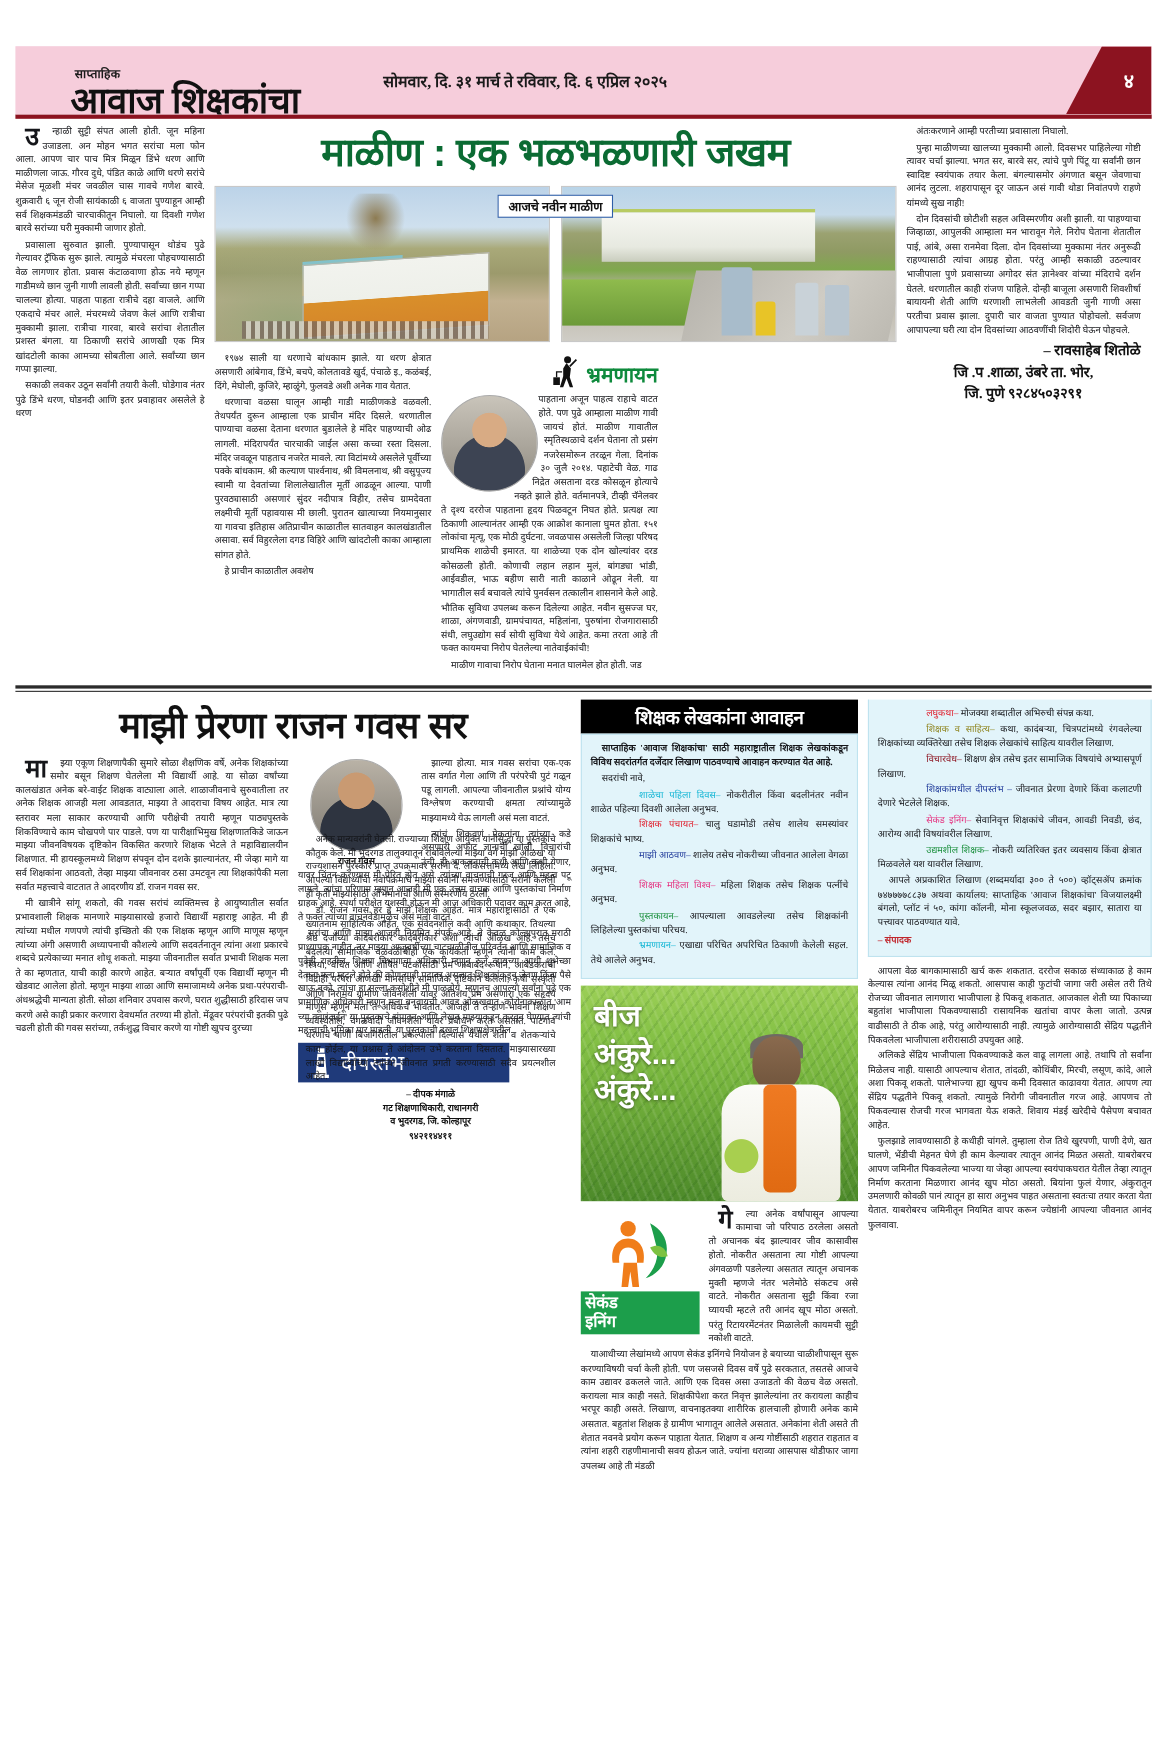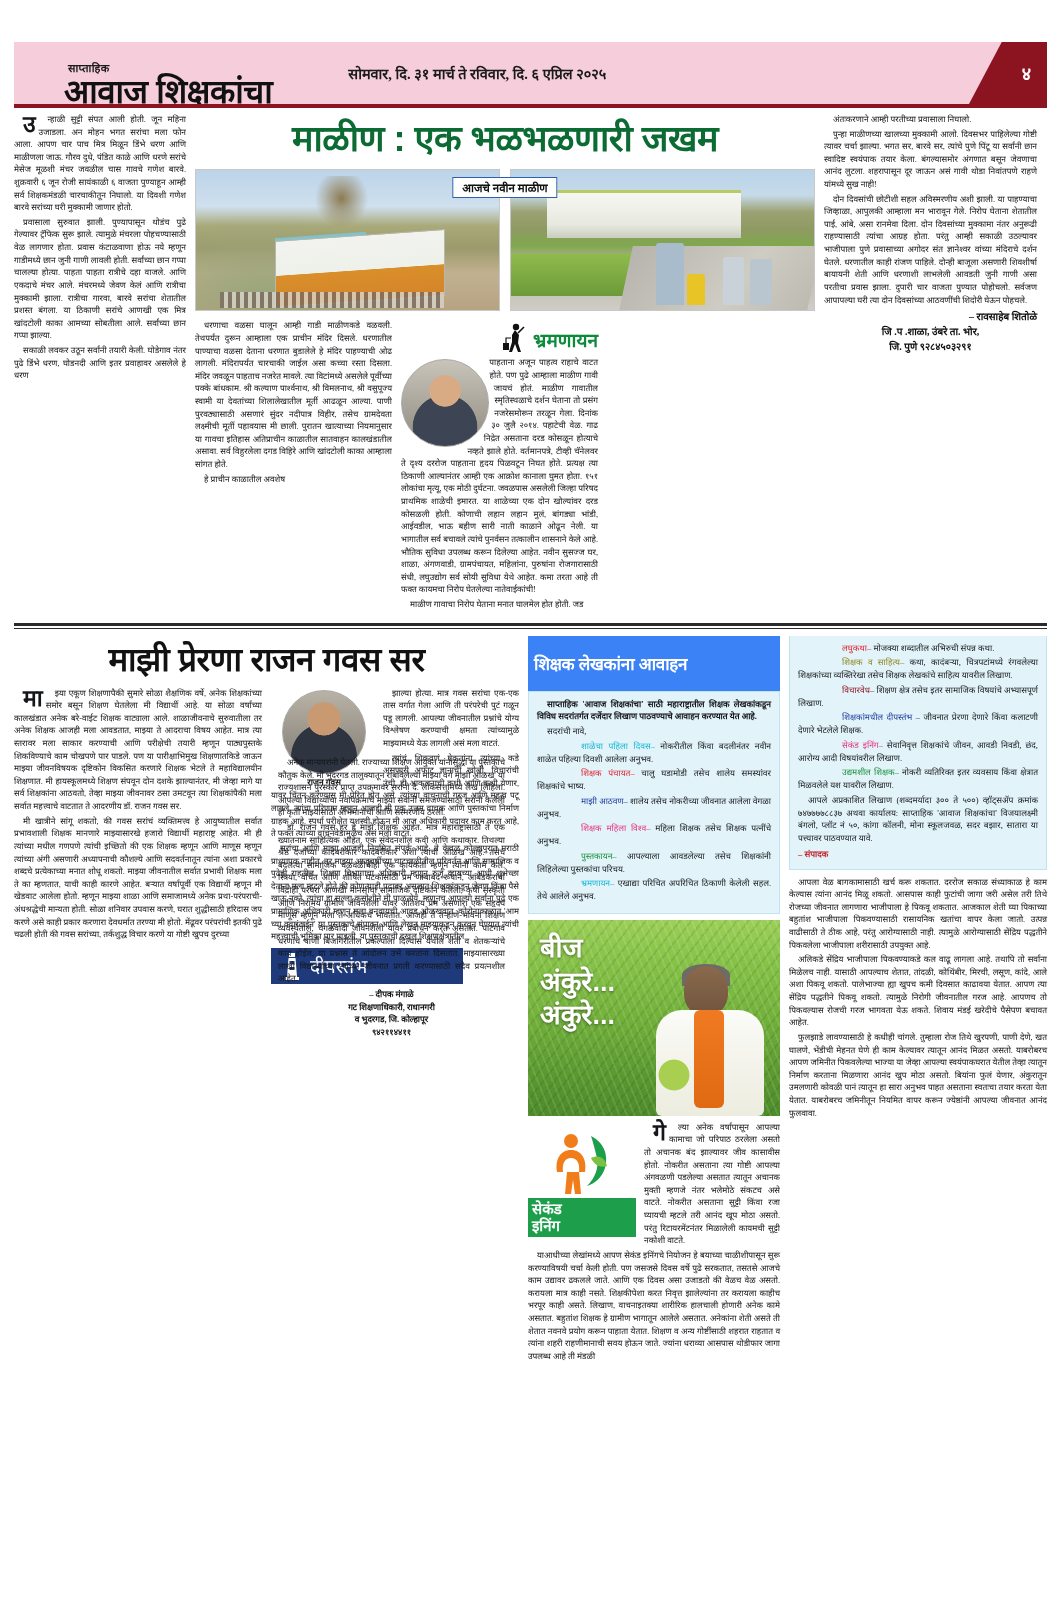--- a/index.html
+++ b/index.html
@@ -169,21 +169,21 @@
   }
   .author-photo2 {
     width: 84px; height: 84px; border-radius: 50%;
     background:
       radial-gradient(circle at 50% 34%, #c99a72 0 24%, rgba(0,0,0,0) 25%),
       radial-gradient(circle at 50% 80%, #2e3440 0 42%, rgba(0,0,0,0) 43%),
       linear-gradient(180deg,#b9b2a6,#7e7a72);
     border: 1px solid #aaa;
   }
   .sign {
-    text-align: right; font-weight: bold; font-size: 10px; line-height: 1.5;
+    text-align: right; font-weight: bold; font-size: 13px; line-height: 1.5;
   }
   .sign .ln2 { text-align: center; }
 
   
   .hr-thick { height: 3px; background: #2b2b2b; margin: 9px 0 0; }
   .hr-thin { height: 1px; background: #2b2b2b; margin: 2px 0 7px; }
 
   
   .lower { display: flex; gap: 9px; }
   .lw-left { width: 505px; }
@@ -192,24 +192,24 @@
 
   .headline2 {
     font-size: 33px; font-weight: bold; color: #111;
     font-family: "Liberation Sans","DejaVu Sans",sans-serif;
     text-align: center; letter-spacing: -.4px; margin-bottom: 7px;
   }
   .two-col { display: flex; gap: 9px; }
   .two-col > div { width: 248px; }
 
   .banner {
-    background: #3b82f6; color: #fff;
+    background: #000000; color: #fff;
     font-size: 17px; font-weight: bold;
     font-family: "Liberation Sans","DejaVu Sans",sans-serif;
-    text-align: left; padding: 16px 6px; letter-spacing: -.3px;
+    text-align: center; padding: 4px 6px; letter-spacing: -.3px;
   }
   .tealbox {
     background: #e2f4fa; border: 1px solid #bfe3ef;
     padding: 6px 8px 8px;
   }
   .tealbox .col-text { font-size: 8.5px; }
   .tealbox .col-text p { text-indent: 10px; }
   .lbl { font-weight: normal; padding-left: 34px; }
   .sign-red { color: #c0272d; font-weight: bold; text-align: left; display:block; margin-top:3px; }
 
@@ -326,20 +326,21 @@
           <div class="p2"></div>
           <div class="p3"></div>
           <div class="p4"></div>
         </div>
         <div class="photo-caption">आजचे नवीन माळीण</div>
       </div>
 
       <div class="s1-body">
         <div>
           <div class="col-text">
+              <p>१९७४ साली या धरणाचे बांधकाम झाले. या धरण क्षेत्रात असणारी आंबेगाव, डिंभे, बचपे, कोलतावडे खुर्द, पंचाळे इ., कळंबई, दिंगे, मेघोली, कुजिरे, म्हाळुंगे, फुलवडे अशी अनेक गाव येतात.</p>
               <p>धरणाचा वळसा घालून आम्ही गाडी माळीणकडे वळवली. तेथपर्यंत दुरून आम्हाला एक प्राचीन मंदिर दिसले. धरणातील पाण्याचा वळसा देताना धरणात बुडालेले हे मंदिर पाहण्याची ओढ लागली. मंदिरापर्यंत चारचाकी जाईल असा कच्चा रस्ता दिसला. मंदिर जवळून पाहताच नजरेत मावले. त्या विटांमध्ये असलेले पूर्वीच्या पक्के बांधकाम. श्री कल्याण पार्श्वनाथ, श्री विमलनाथ, श्री वसुपूज्य स्वामी या देवतांच्या शिलालेखातील मूर्ती आढळून आल्या. पाणी पुरवठ्यासाठी असणारं सुंदर नदीपात्र विहीर, तसेच ग्रामदेवता लक्ष्मीची मूर्ती पहावयास मी छाली. पुरातन खात्याच्या नियमानुसार या गावचा इतिहास अतिप्राचीन काळातील सातवाहन कालखंडातील असावा. सर्व विहुरलेला दगड विहिरे आणि खांदटोली काका आम्हाला सांगत होते.</p>
               <p>हे प्राचीन काळातील अवशेष</p>
             </div>
         </div>
         <div>
           <div class="bhram-head">
             <span class="walker">
               <svg viewBox="0 0 28 30" width="28" height="30" aria-hidden="true">
                 <circle cx="15" cy="4" r="3.2" fill="#111"></circle>
                 <path d="M14 7 L18 12 L17 20 L20 29 L17 29 L14 21 L11 29 L8 29 L11 19 L11 12 Z" fill="#111"></path>

